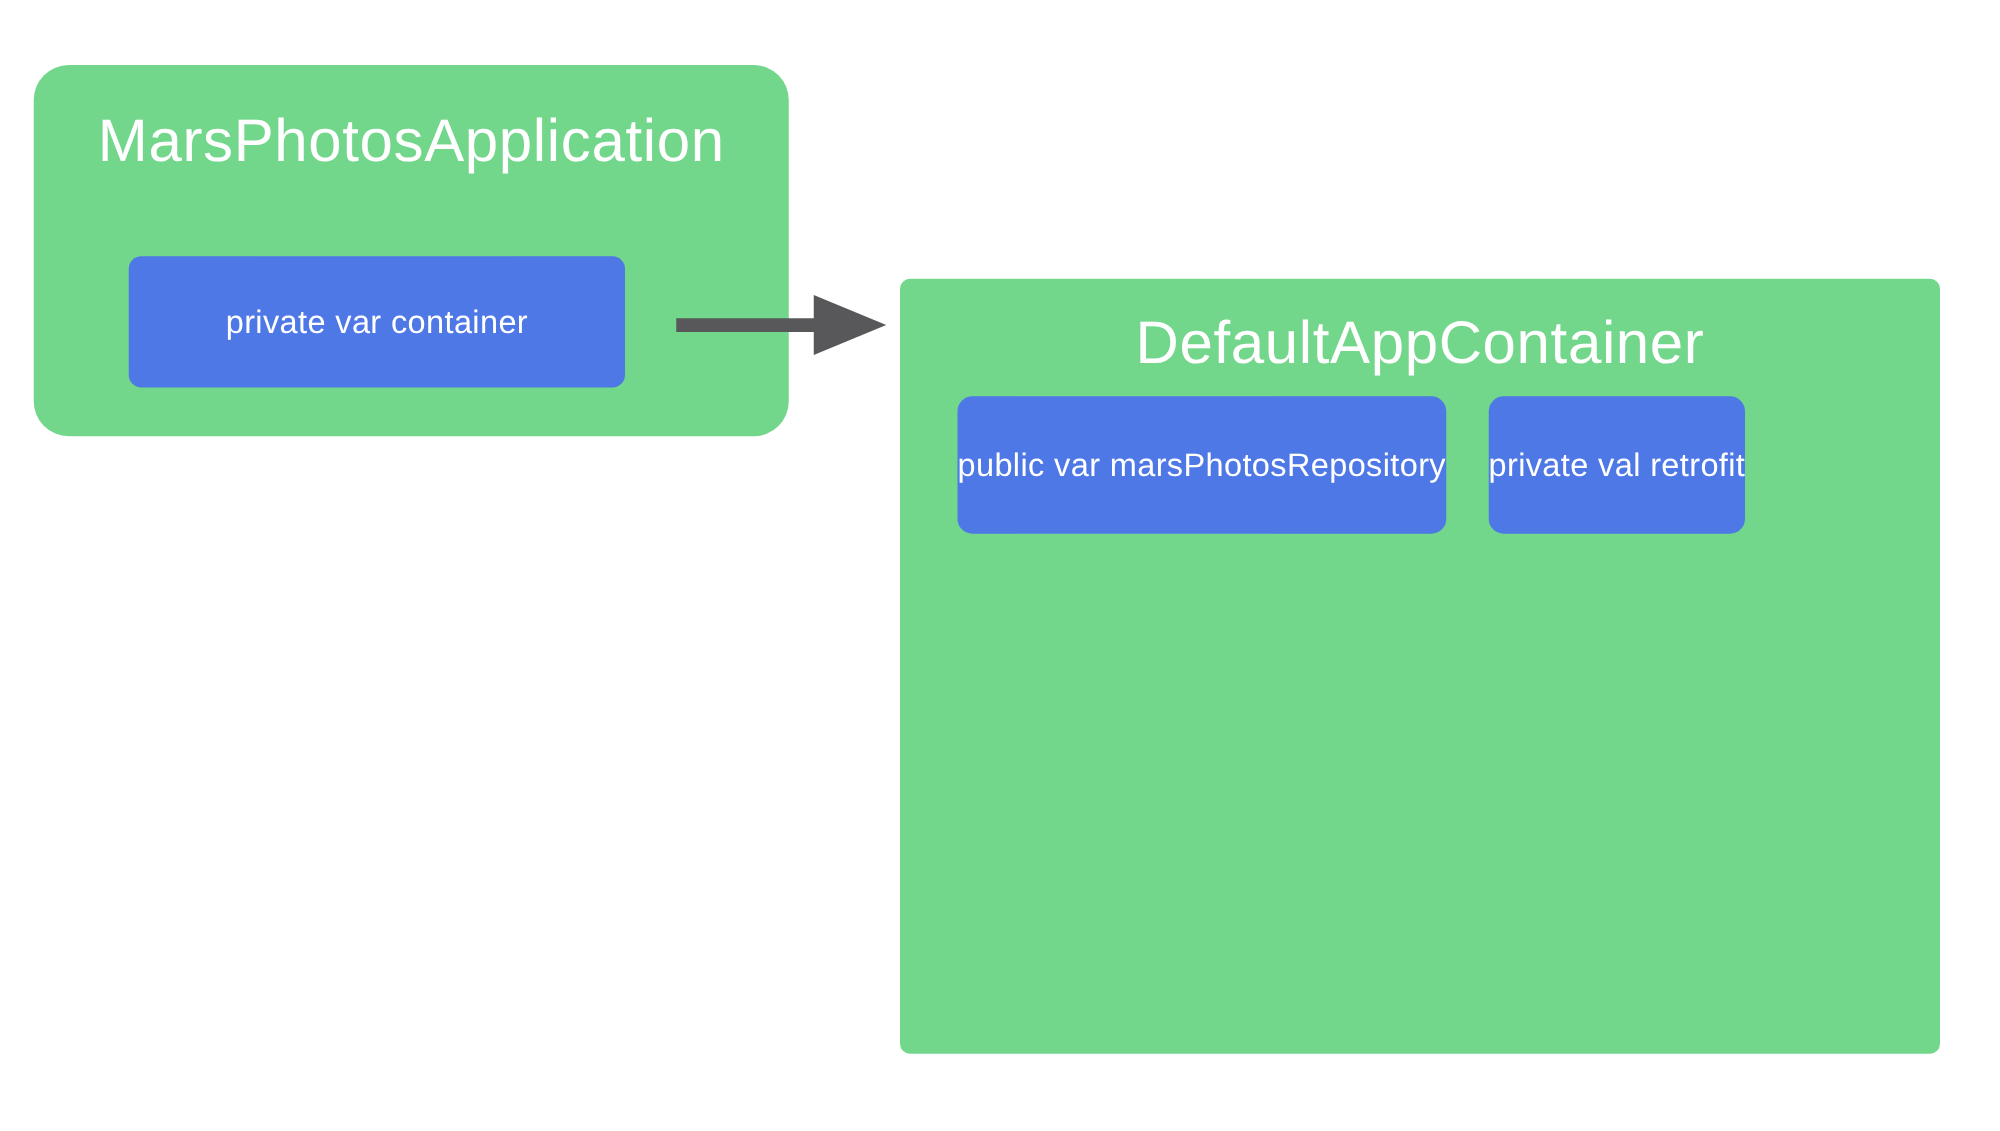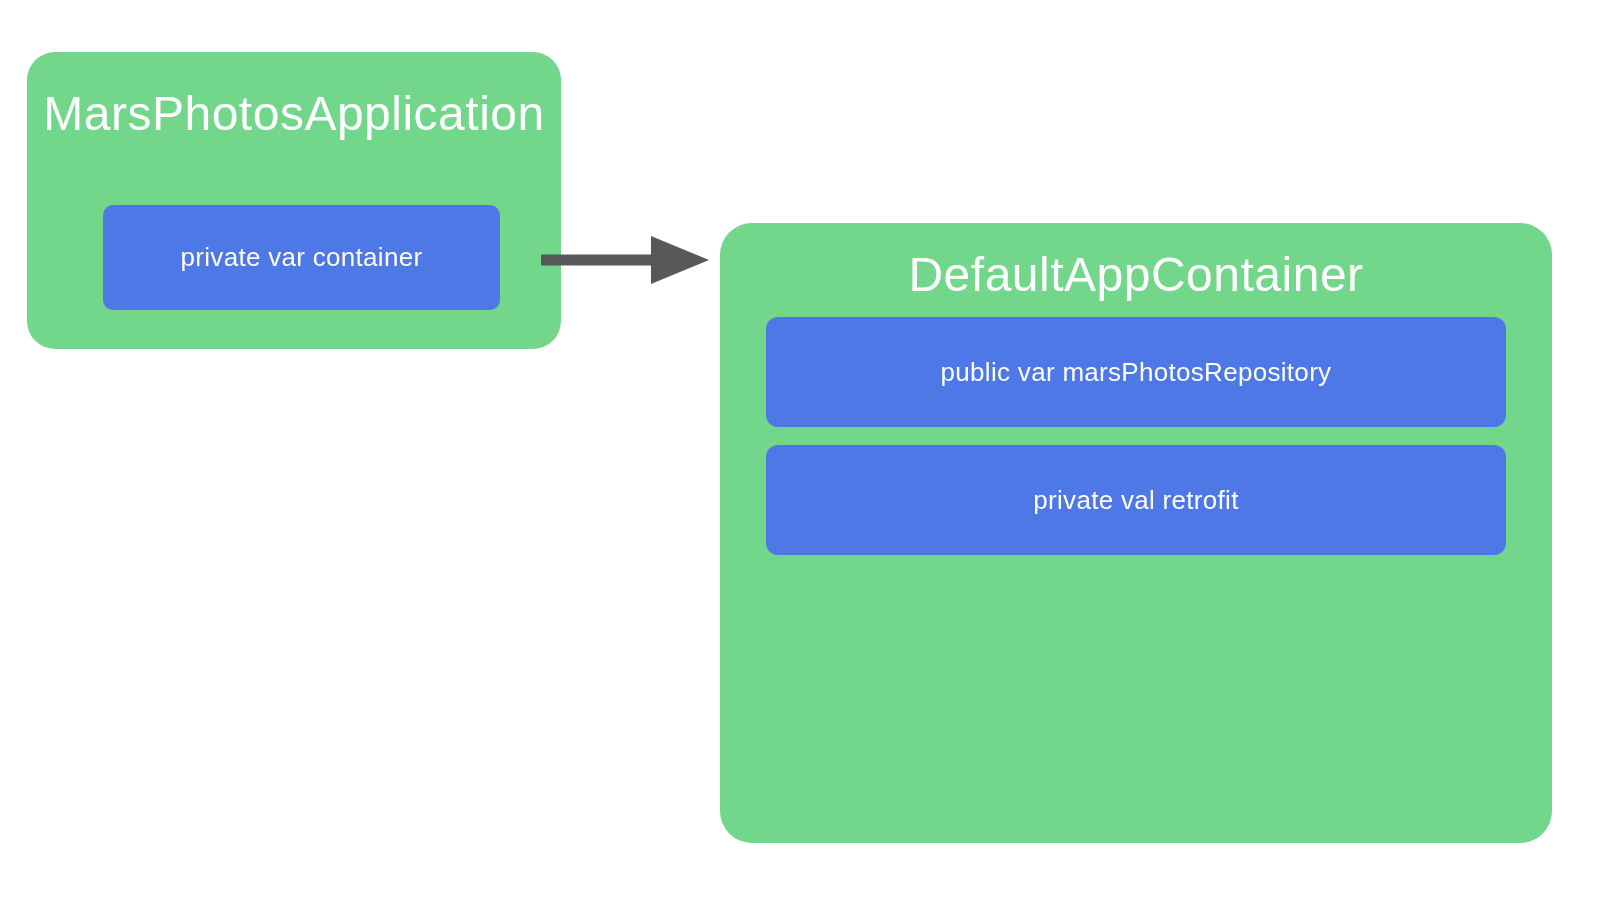--- a/index.html
+++ b/index.html
@@ -16,29 +16,29 @@
     overflow: hidden;
   }
   .green-box {
     position: absolute;
     background: #72D68B;
     border-radius: 28px;
   }
   .box-left {
     left: 27px;
     top: 52px;
-    width: 534px;
+    width: 604px;
     height: 297px;
   }
   .box-right {
     left: 720px;
     top: 223px;
     width: 832px;
     height: 620px;
-    border-radius: 32px;
+    border-radius: 8px;
   }
   .box-title {
     text-align: center;
     color: #ffffff;
     font-size: 48px;
     font-weight: 400;
     letter-spacing: 0.5px;
     line-height: 1.1;
   }
   .box-left .box-title {
@@ -64,22 +64,22 @@
     top: 153px;
     width: 397px;
     height: 105px;
   }
   .rows {
     position: absolute;
     left: 46px;
     top: 94px;
     width: 740px;
     display: flex;
-    flex-direction: column;
-    gap: 18px;
+    flex-direction: row;
+    gap: 34px;
   }
   .rows .chip {
     height: 110px;
     border-radius: 12px;
   }
   .arrow-svg {
     position: absolute;
     left: 533px;
     top: 228px;
     width: 182px;

